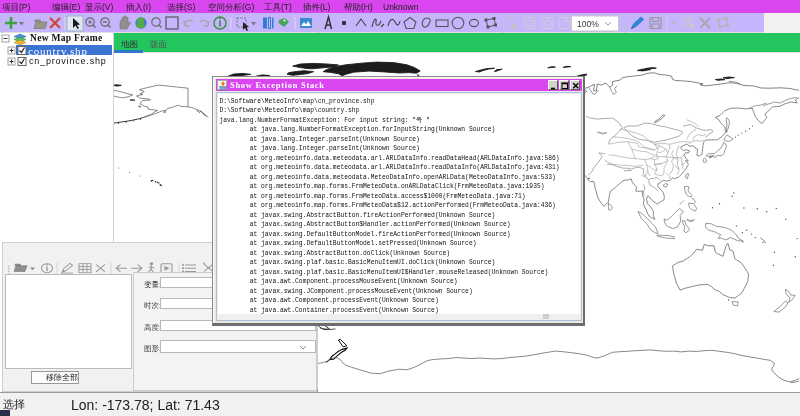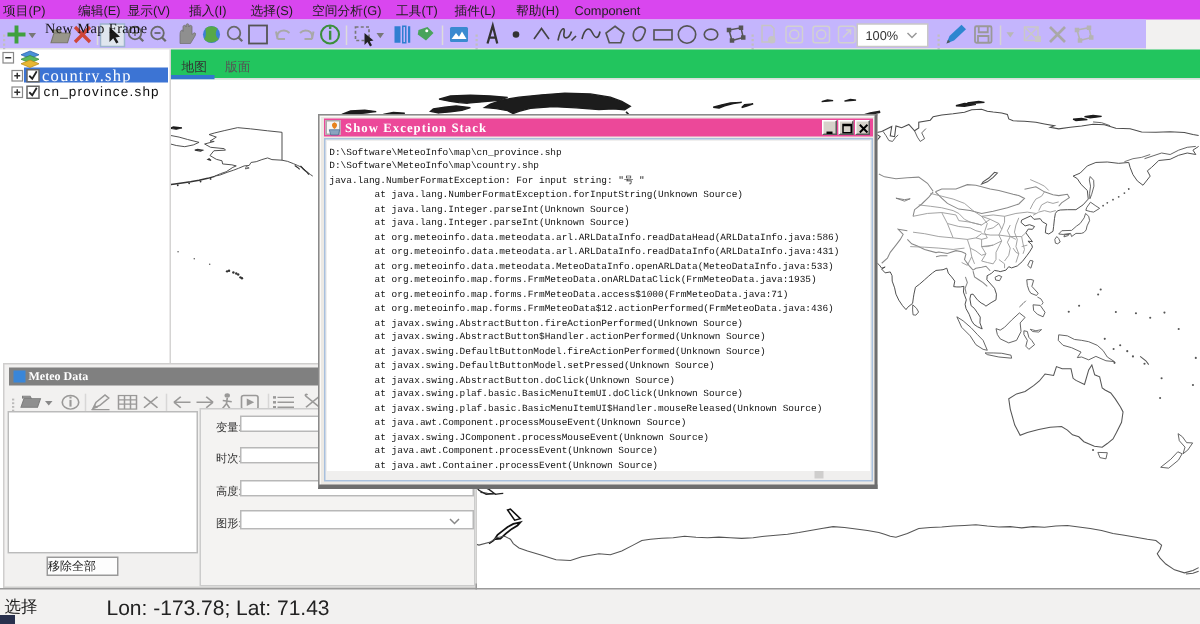--- a/index.html
+++ b/index.html
@@ -8,21 +8,21 @@
 <div class="abs" style="left:0;top:0;width:800px;height:13px;background:#d946ef;font-size:8.5px;color:#222">
     <span style="position:absolute;left:2px;top:2px">项目(P)</span>
     <span style="position:absolute;left:52px;top:2px">编辑(E)</span>
     <span style="position:absolute;left:85px;top:2px">显示(V)</span>
     <span style="position:absolute;left:126px;top:2px">插入(I)</span>
     <span style="position:absolute;left:167px;top:2px">选择(S)</span>
     <span style="position:absolute;left:208px;top:2px">空间分析(G)</span>
     <span style="position:absolute;left:264px;top:2px">工具(T)</span>
     <span style="position:absolute;left:303px;top:2px">插件(L)</span>
     <span style="position:absolute;left:344px;top:2px">帮助(H)</span>
-    <span style="position:absolute;left:383px;top:2px">Component</span>
+    <span style="position:absolute;left:383px;top:2px">Unknown</span>
   </div>
 
 <div class="abs" style="left:0;top:13px;width:764px;height:20px;background:#c4b5fd;border-bottom:1px solid #e2e1e0">
 <svg width="800" height="20" style="position:absolute;left:0;top:0">
       <g fill="#c0bfbe">
         <rect x="2" y="10" width="1.5" height="1.5"></rect>
         <rect x="2" y="13" width="1.5" height="1.5"></rect>
         <rect x="2" y="16" width="1.5" height="1.5"></rect>
         <rect x="2" y="19" width="1.5" height="1.5"></rect>
       </g>
@@ -150,21 +150,21 @@
     <path d="M20,8 L26,10.5 L20,13 L14,10.5 Z" fill="#e8b732" stroke="#b88a1a" stroke-width="0.5"></path>
     <rect x="8" y="15" width="7" height="7" fill="#fff" stroke="#888" stroke-width="0.8"></rect>
     <path d="M9.5,18.5 L13.5,18.5 M11.5,16.5 L11.5,20.5" stroke="#333" stroke-width="1"></path>
     <rect x="18" y="14.5" width="8" height="8" fill="#fff" stroke="#666" stroke-width="1"></rect>
     <path d="M19.5,18.5 L21.5,20.5 L24.5,15.5" fill="none" stroke="#222" stroke-width="1.2"></path>
     <rect x="8" y="26" width="7" height="7" fill="#fff" stroke="#888" stroke-width="0.8"></rect>
     <path d="M9.5,29.5 L13.5,29.5 M11.5,27.5 L11.5,31.5" stroke="#333" stroke-width="1"></path>
     <rect x="18" y="25.5" width="8" height="8" fill="#fff" stroke="#666" stroke-width="1"></rect>
     <path d="M19.5,29.5 L21.5,31.5 L24.5,26.5" fill="none" stroke="#222" stroke-width="1.2"></path>
   </svg>
-<div class="abs" style="left:30px;top:15px;font-size:9.5px;font-weight:normal;color:#111;letter-spacing:0.3px;font-family:'Liberation Serif',serif">New Map Frame</div>
+<div class="abs" style="left:30px;top:33px;font-size:9.5px;font-weight:bold;color:#111;letter-spacing:0.3px;font-family:'Liberation Serif',serif">New Map Frame</div>
 <div class="abs" style="left:28px;top:45px;font-size:11px;color:#fff;letter-spacing:0.8px;font-family:Liberation Serif, serif">country.shp</div>
 <div class="abs" style="left:29px;top:56px;font-size:9px;color:#111;letter-spacing:0.8px;font-family:Liberation Sans, sans-serif">cn_province.shp</div>
 
 <div class="abs" style="left:114px;top:33px;width:686px;height:20px;background:#22c55e;border-bottom:1px solid #ddd">
 <span style="position:absolute;left:7px;top:6px;font-size:8.5px;color:#333">地图</span>
 <span style="position:absolute;left:36px;top:6px;font-size:8.5px;color:#555">版面</span>
 <div style="position:absolute;left:0;top:17px;width:29px;height:3px;background:#3377cc"></div>
 </div>
 
 <div class="abs" style="left:114px;top:53px;width:686px;height:339px;background:#fff"></div>
@@ -321,24 +321,20 @@
     <circle cx="157.5" cy="182.3" r="0.8" fill="#333"></circle>
     <circle cx="158.8" cy="183.0" r="0.8" fill="#333"></circle>
     <circle cx="160.3" cy="184.9" r="0.8" fill="#333"></circle>
     <circle cx="161.3" cy="185.5" r="0.8" fill="#333"></circle>
     <circle cx="118.7" cy="167.9" r="0.5" fill="#555"></circle>
     <circle cx="129.5" cy="172.5" r="0.5" fill="#555"></circle>
     <circle cx="139.8" cy="176.1" r="0.5" fill="#555"></circle>
   </svg>
 
 <div class="abs" style="left:2px;top:242px;width:316px;height:150px;background:#f2f1f0;border:1px solid #cfcecd">
-  <div style="position:absolute;left:3px;top:2px;right:0px;height:12px;background:#808080">
-    <div style="position:absolute;left:3px;top:2px;width:8px;height:8px;background:#3a86d8"></div>
-    <span style="position:absolute;left:13px;top:1px;font-size:8px;font-weight:bold;color:#fff;font-family:'Liberation Serif',serif">Meteo Data</span>
-  </div>
   <svg width="316" height="22" style="position:absolute;left:0;top:15px">
       <g transform="translate(0,2) scale(1,0.82)">
         <g fill="#bbbab9">
           <rect x="5" y="7" width="1.5" height="1.5"></rect>
           <rect x="5" y="10" width="1.5" height="1.5"></rect>
           <rect x="5" y="13" width="1.5" height="1.5"></rect>
           <rect x="5" y="16" width="1.5" height="1.5"></rect>
         </g>
         <path d="M11,14 L13,7 L24,7 L22,14 Z M12,7 L12,5 L17,5 L18,7" fill="#8f8f8f" stroke="#7d7d7d" stroke-width="0.7"></path>
         <path d="M27,9 L32,9 L29.5,12.5 Z" fill="#888"></path>
@@ -366,38 +362,38 @@
         </g>
         <g fill="#9a9998">
           <rect x="179" y="5" width="2" height="2"></rect>
           <rect x="179" y="9" width="2" height="2"></rect>
           <rect x="179" y="13" width="2" height="2"></rect>
         </g>
         <path d="M201,5 L210,14 M210,5 L201,14 M201,5 C200,4 201,3 202,4 M210,14 L211,15" fill="none" stroke="#9a9998" stroke-width="1.15"></path>
       </g>
     </svg>
   <div style="position:absolute;left:2px;top:31px;width:127px;height:95px;background:#fff;border:1px solid #bbb"></div>
-  <div style="position:absolute;left:28px;top:128px;width:48px;height:13px;background:#fdfdfd;border:1px solid #999;font-size:8px;text-align:left;line-height:12px;color:#222">移除全部</div>
+  <div style="position:absolute;left:28px;top:128px;width:48px;height:13px;background:#fdfdfd;border:1px solid #999;font-size:8px;text-align:right;line-height:12px;color:#222">移除全部</div>
   <div style="position:absolute;left:130px;top:29px;width:184px;height:119px;border:1px solid #ccc;background:#f4f3f2"></div>
   <div style="position:absolute;left:141px;top:37px;font-size:7.5px;color:#333">变量:</div>
   <div style="position:absolute;left:157px;top:34px;width:156px;height:11px;background:#fff;border:1px solid #b8b8b8"></div>
   <div style="position:absolute;left:141px;top:58px;font-size:7.5px;color:#333">时次:</div>
   <div style="position:absolute;left:157px;top:55px;width:156px;height:11px;background:#fff;border:1px solid #b8b8b8"></div>
   <div style="position:absolute;left:141px;top:80px;font-size:7.5px;color:#333">高度:</div>
   <div style="position:absolute;left:157px;top:77px;width:156px;height:11px;background:#fff;border:1px solid #b8b8b8"></div>
   <div style="position:absolute;left:141px;top:101px;font-size:7.5px;color:#333">图形:</div>
   <div style="position:absolute;left:157px;top:97px;width:156px;height:13px;background:#fff;border:1px solid #b8b8b8">
     <svg width="8" height="8" style="position:absolute;right:8px;top:3px;display:block">
         <path d="M1,2 L4,5 L7,2" fill="none" stroke="#888" stroke-width="1"></path>
       </svg>
   </div>
 </div>
 
 <div class="abs" style="left:212px;top:76px;width:373px;height:250px;background:#ece9e4;border:1px solid #8a8a8a;border-right:2px solid #6e6e6e;border-bottom:3px solid #6e6e6e;box-shadow:inset 1px 1px 0 #fbfaf8">
-  <div style="position:absolute;left:3px;top:2px;right:1px;height:12px;background:#ec4899">
+  <div style="position:absolute;left:3px;top:2px;right:1px;height:12px;background:#d946ef">
     <div style="position:absolute;left:1px;top:1px;width:10px;height:10px;background:#f6f6f6;border:0.5px solid #aaa">
       <svg width="10" height="10" style="display:block">
           <path d="M5,0.5 C7.5,1.5 7,3.5 5,5 C3,3.5 2.5,1.5 5,0.5 Z" fill="#e8821e"></path>
           <path d="M1.5,5.5 L8.5,5.5 L7.5,9 L2.5,9 Z" fill="#8aa4c0" stroke="#4a6a94" stroke-width="0.5"></path>
         </svg>
     </div>
     <span style="position:absolute;left:14px;top:1.2px;font-size:8.5px;font-weight:bold;color:#fff;letter-spacing:0.7px;font-family:'Liberation Serif',serif">Show Exception Stack</span>
     <div style="position:absolute;right:24px;top:1px;width:10px;height:10px;background:#d6d2ca;border:1px solid;border-color:#fff #5a5a5a #5a5a5a #fff">
         <svg width="8" height="8" style="display:block;margin:0.5px">
           <path d="M1,6.5 L5,6.5" stroke="#000" stroke-width="1.6"></path>

